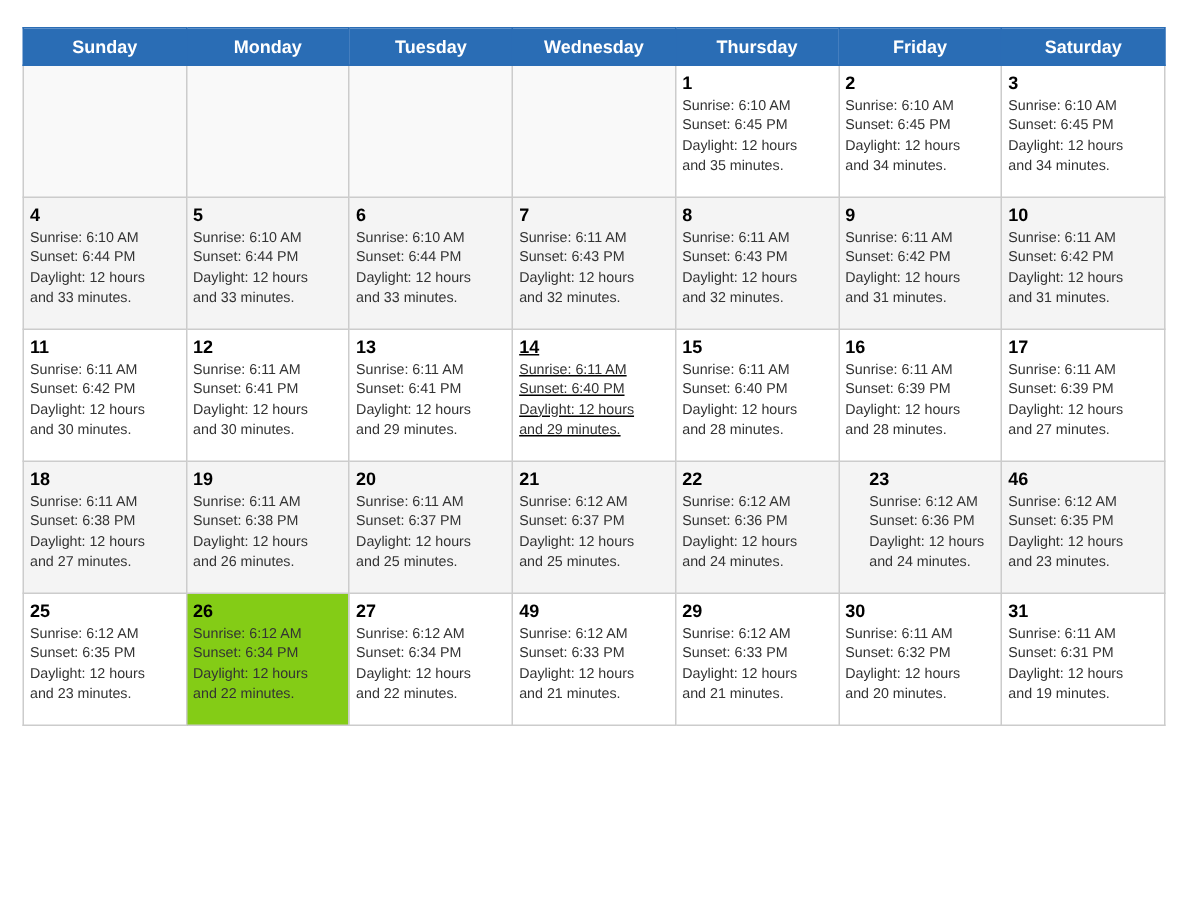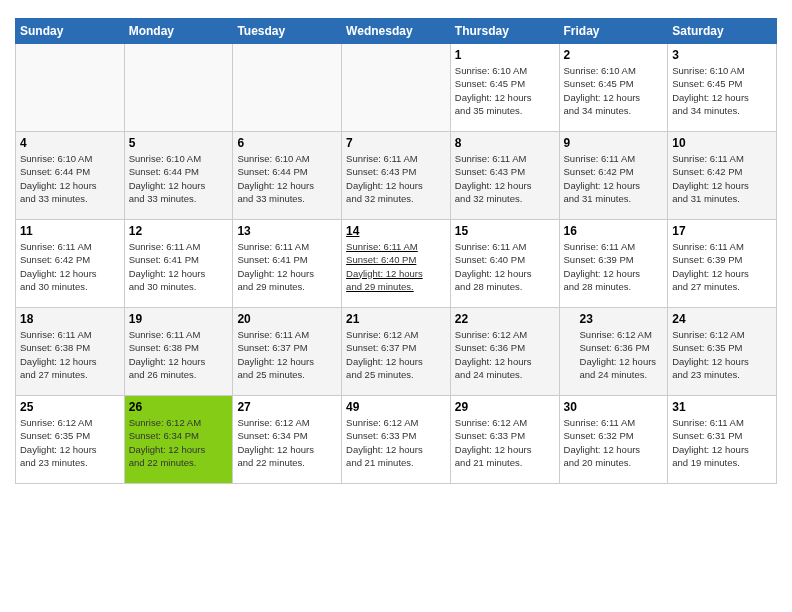--- a/index.html
+++ b/index.html
@@ -41,21 +41,21 @@
     }
     table {
       width: 100%;
       border-collapse: collapse;
       font-size: 10px;
     }
     th {
       background-color: #2a6db5;
       color: #fff;
       padding: 5px 4px;
-      text-align: left;
+      text-align: center;
       font-size: 12px;
       font-weight: bold;
       border: 1px solid #2a6db5;
     }
     td {
       border: 1px solid #ccc;
       vertical-align: top;
       padding: 4px;
       height: 88px;
       width: calc(100% / 7);
@@ -267,21 +267,21 @@
 and 24 minutes.</div>
         </td>
         <td style="background-color: rgb(244, 244, 244); padding-left: 20px;">
           <span class="day-num">23</span>
           <div class="day-info" style="white-space: pre-line;">Sunrise: 6:12 AM
 Sunset: 6:36 PM
 Daylight: 12 hours
 and 24 minutes.</div>
         </td>
         <td style="background-color: rgb(244, 244, 244);">
-          <span class="day-num">24</span>
+          <span class="day-num">46</span>
           <div class="day-info" style="white-space: pre-line;">Sunrise: 6:12 AM
 Sunset: 6:35 PM
 Daylight: 12 hours
 and 23 minutes.</div>
         </td>
       </tr>
       <tr style="background-color: rgb(255, 255, 255);">
         <td style="background-color: rgb(255, 255, 255);">
           <span class="day-num">25</span>
           <div class="day-info" style="white-space: pre-line;">Sunrise: 6:12 AM

